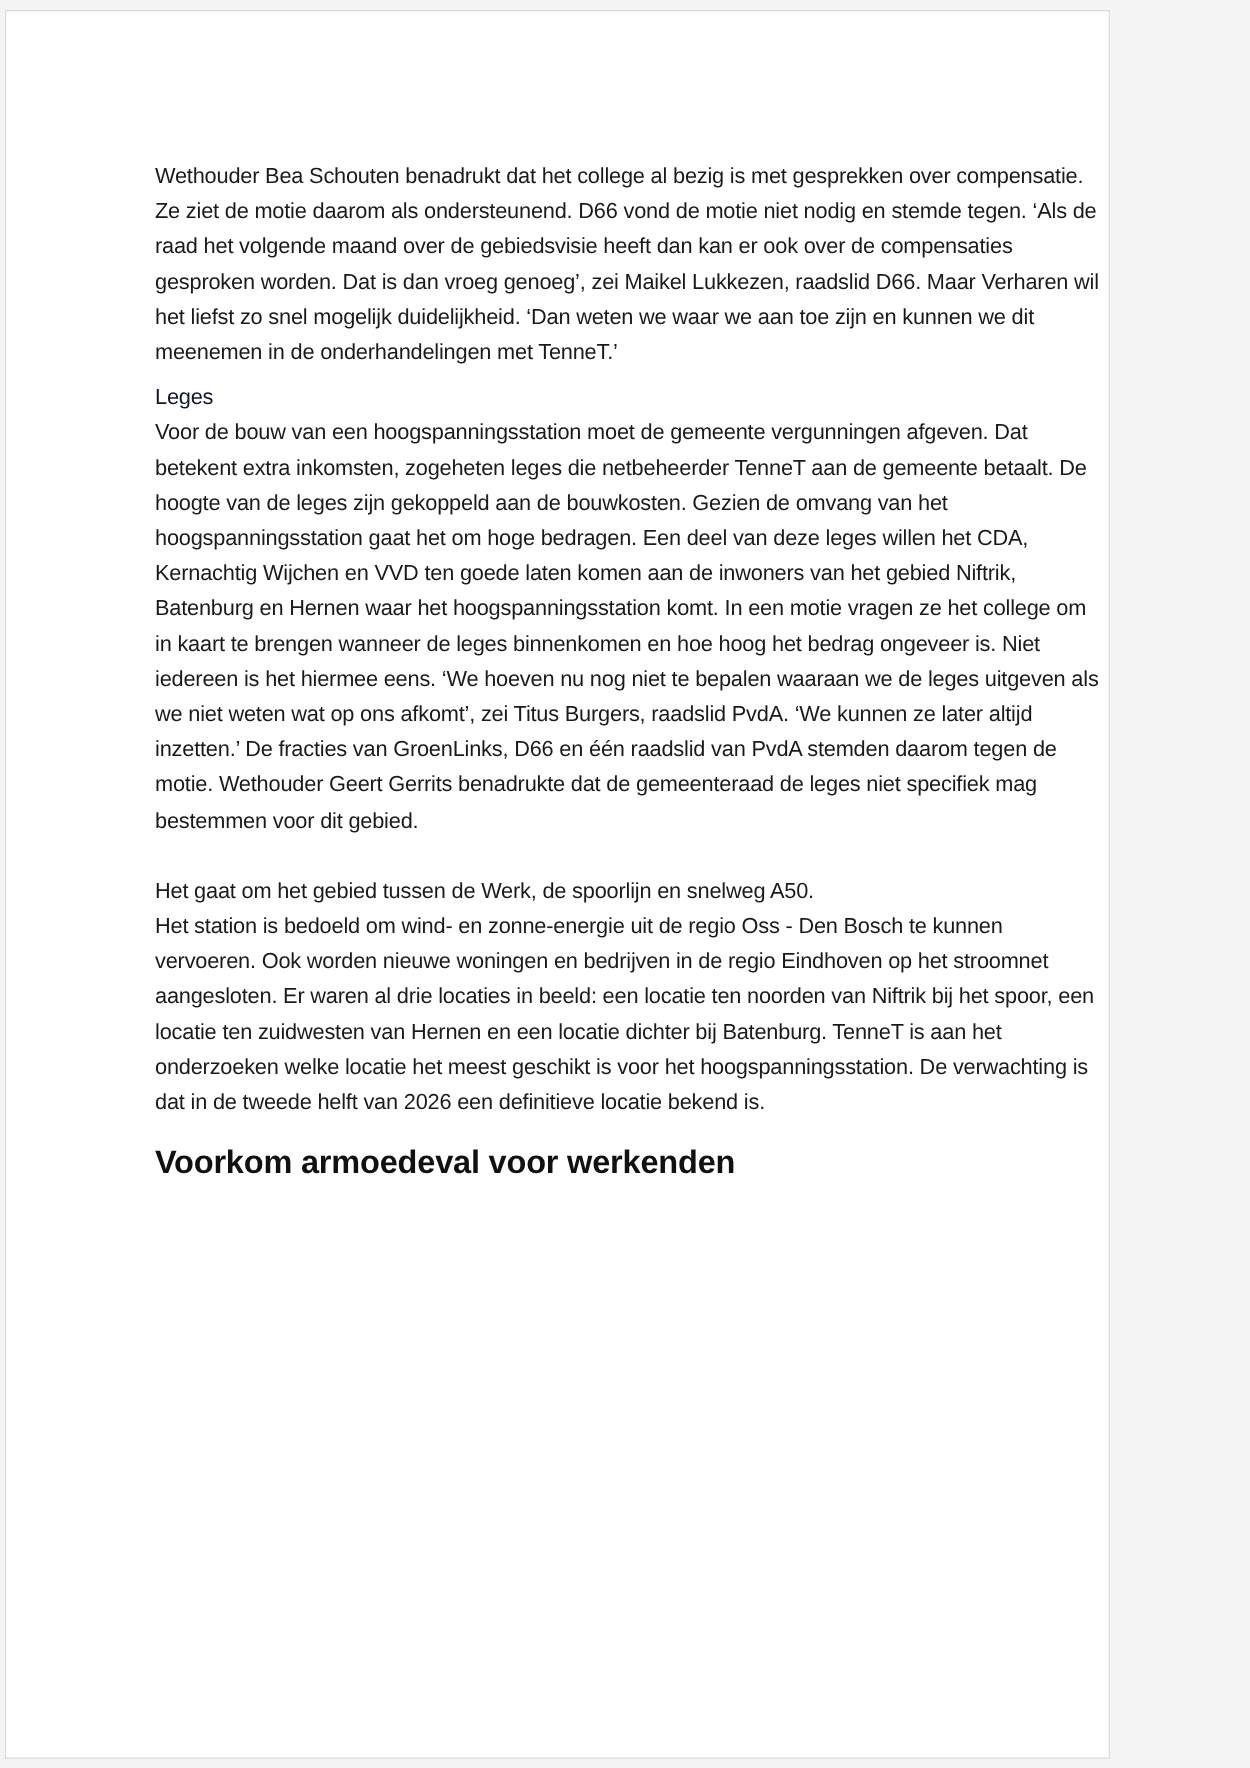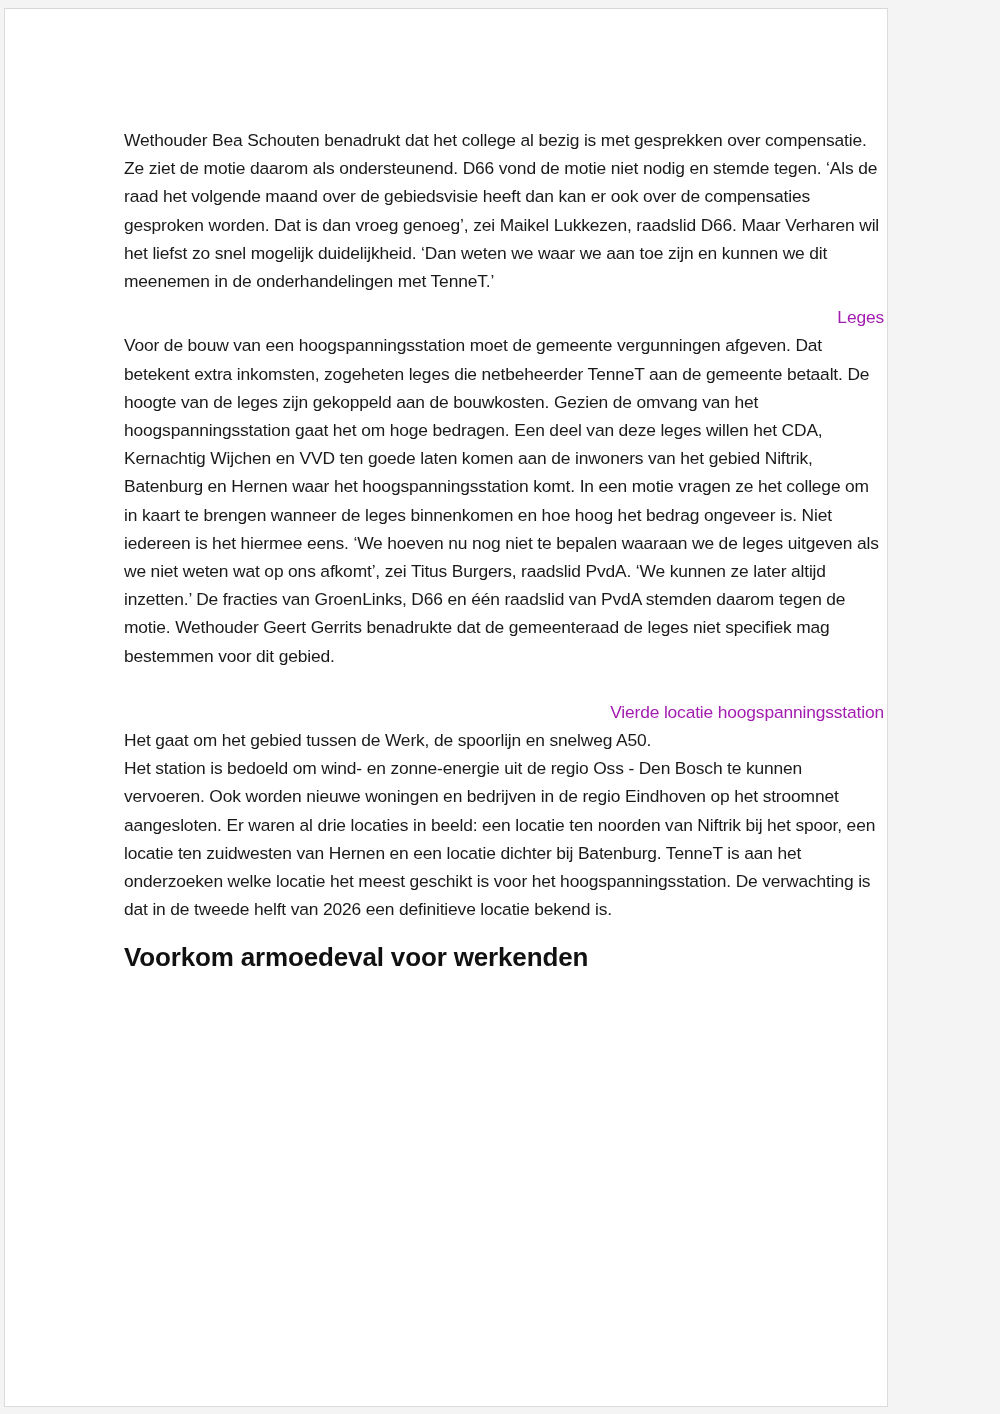--- a/index.html
+++ b/index.html
@@ -34,23 +34,22 @@
       font-family: "Liberation Sans", sans-serif;
       color: #1a1a1a;
       font-size: 17.4px;
       line-height: 28.2px;
       letter-spacing: -0.15px;
     }
     p {
       margin: 0;
     }
     .section-heading {
-      color: #a21caf;
+      color: #0f172a;
       margin-top: 8px;
-      text-align: right;
     }
     .gap {
       height: 28px;
     }
     .h2 {
       font-weight: bold;
       font-size: 26px;
       line-height: 28px;
       margin-top: 20px;
       color: #111;
@@ -66,20 +65,19 @@
 <div class="page">
   <div class="content">
 
     <p>Wethouder Bea Schouten benadrukt dat het college al bezig is met gesprekken over compensatie. Ze ziet de motie daarom als ondersteunend. D66 vond de motie niet nodig en stemde tegen. ‘Als de raad het volgende maand over de gebiedsvisie heeft dan kan er ook over de compensaties gesproken worden. Dat is dan vroeg genoeg’, zei Maikel Lukkezen, raadslid D66. Maar Verharen wil het liefst zo snel mogelijk duidelijkheid. ‘Dan weten we waar we aan toe zijn en kunnen we dit meenemen in de onderhandelingen met TenneT.’</p>
 
     <p class="section-heading">Leges</p>
     <p>Voor de bouw van een hoogspanningsstation moet de gemeente vergunningen afgeven. Dat betekent extra inkomsten, zogeheten leges die netbeheerder TenneT aan de gemeente betaalt. De hoogte van de leges zijn gekoppeld aan de bouwkosten. Gezien de omvang van het hoogspanningsstation gaat het om hoge bedragen. Een deel van deze leges willen het CDA, Kernachtig Wijchen en VVD ten goede laten komen aan de inwoners van het gebied Niftrik, Batenburg en Hernen waar het hoogspanningsstation komt. In een motie vragen ze het college om in kaart te brengen wanneer de leges binnenkomen en hoe hoog het bedrag ongeveer is. Niet iedereen is het hiermee eens. ‘We hoeven nu nog niet te bepalen waaraan we de leges uitgeven als we niet weten wat op ons afkomt’, zei Titus Burgers, raadslid PvdA. ‘We kunnen ze later altijd inzetten.’ De fracties van GroenLinks, D66 en één raadslid van PvdA stemden daarom tegen de motie. Wethouder Geert Gerrits benadrukte dat de gemeenteraad de leges niet specifiek mag bestemmen voor dit gebied.</p>
 
     <div class="gap"></div>
 
-    <p class="section-heading" style="margin-top:0">Vierde locatie hoogspanningsstation</p>
     <p>Het gaat om het gebied tussen de Werk, de spoorlijn en snelweg A50.</p>
     <p>Het station is bedoeld om wind- en zonne-energie uit de regio Oss - Den Bosch te kunnen vervoeren. Ook worden nieuwe woningen en bedrijven in de regio Eindhoven op het stroomnet aangesloten. Er waren al drie locaties in beeld: een locatie ten noorden van Niftrik bij het spoor, een locatie ten zuidwesten van Hernen en een locatie dichter bij Batenburg. TenneT is aan het onderzoeken welke locatie het meest geschikt is voor het hoogspanningsstation. De verwachting is dat in de tweede helft van 2026 een definitieve locatie bekend is.</p>
 
     <p class="h2">Voorkom armoedeval voor werkenden</p>
 
   </div>
 </div>
 
 </body></html>

